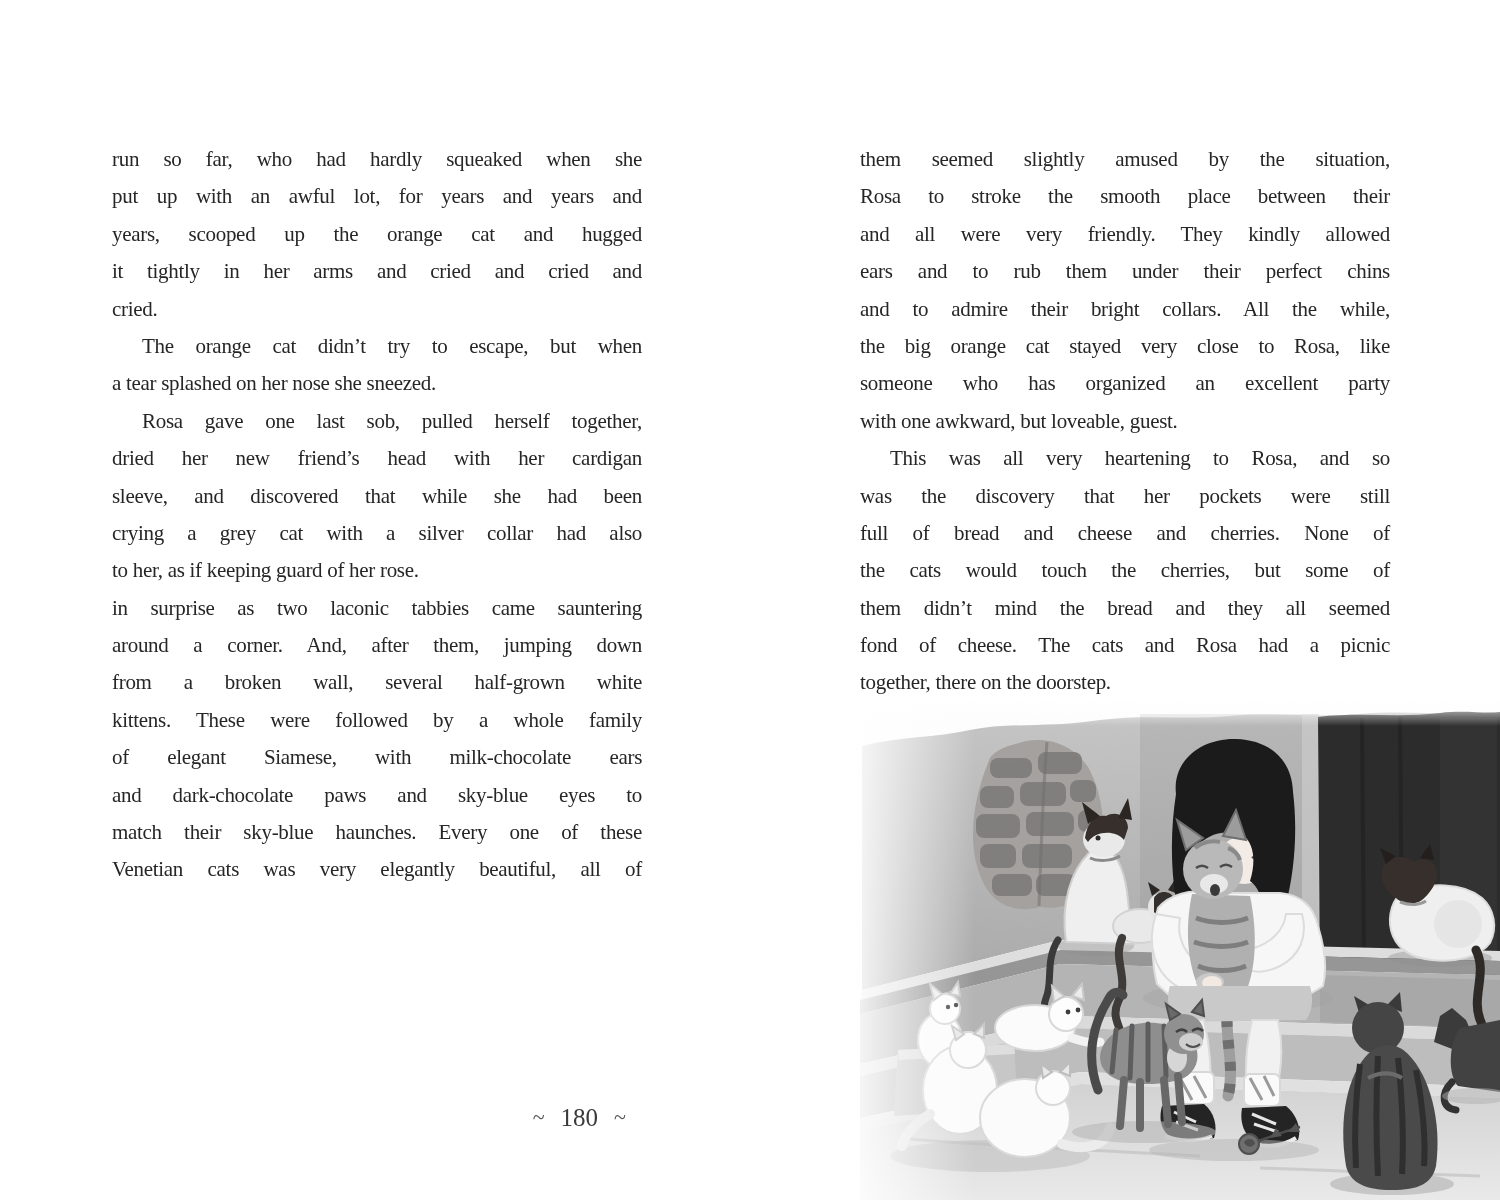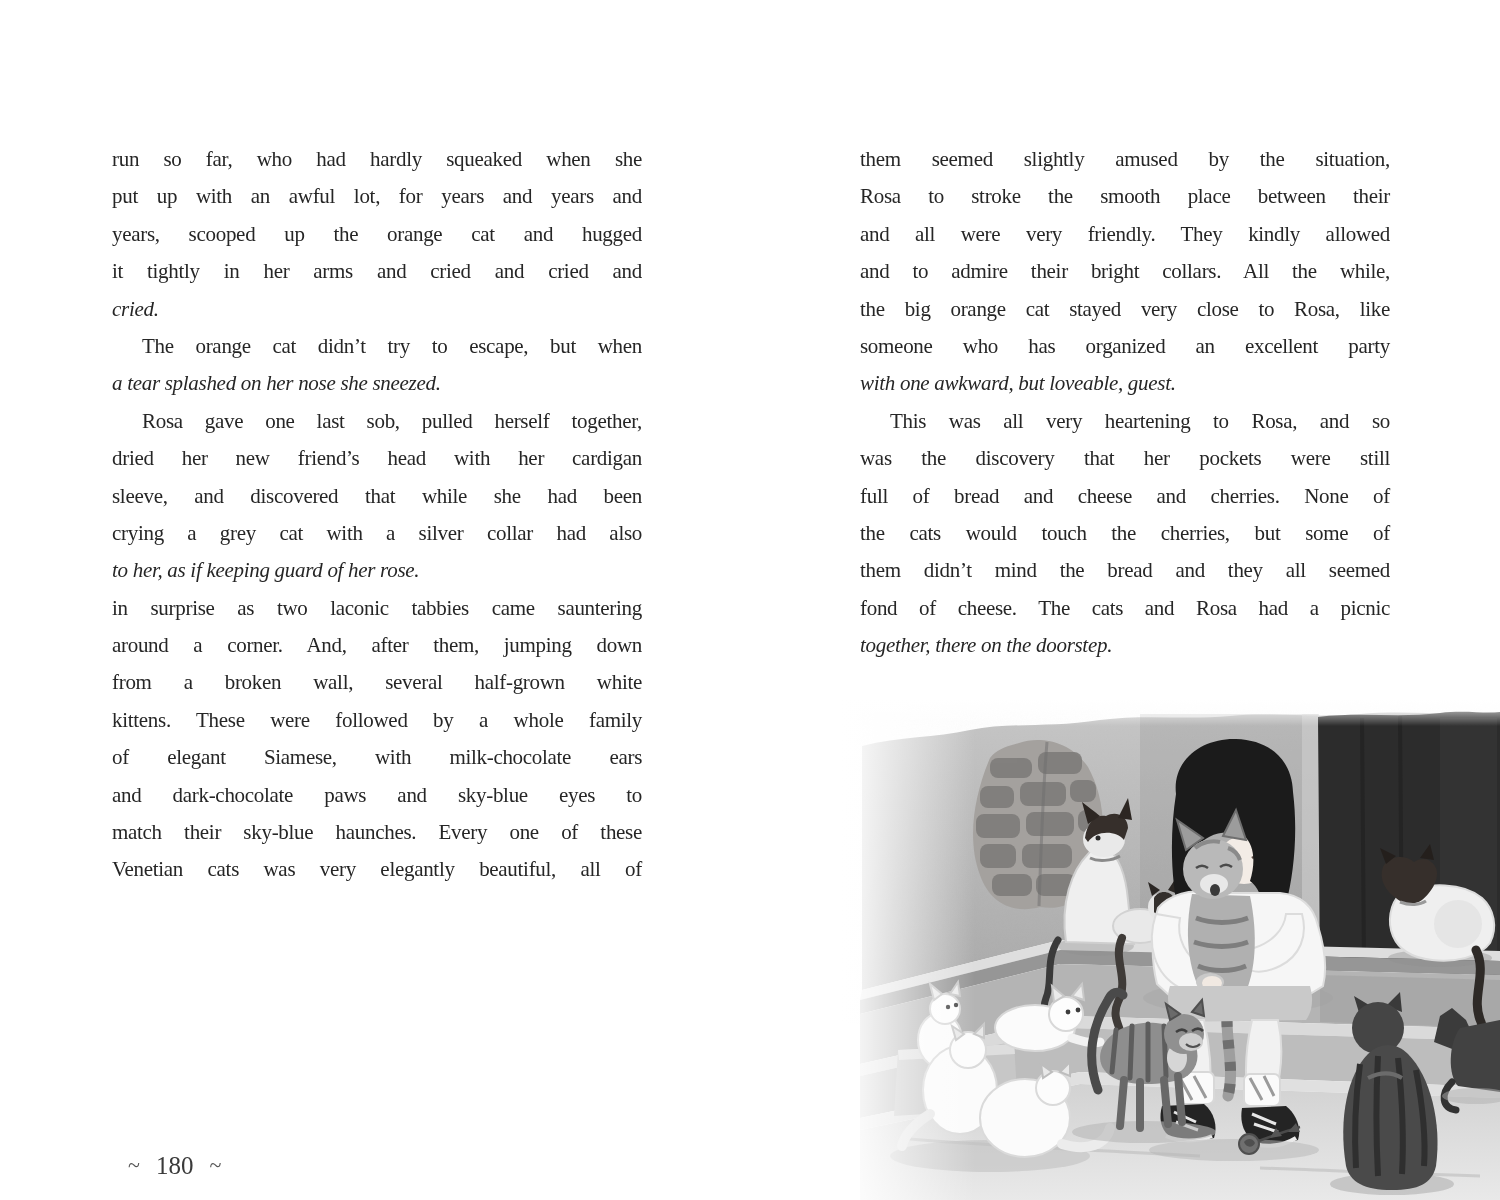--- a/index.html
+++ b/index.html
@@ -5,25 +5,25 @@
   html,body{margin:0;padding:0;background:#ffffff;}
   body{width:1500px;height:1200px;overflow:hidden;position:relative;
        font-family:"Liberation Serif","DejaVu Serif",serif;}
   .spread{position:absolute;left:0;top:0;width:1500px;height:1200px;background:#ffffff;}
   .page-text{position:absolute;width:530px;font-size:21px;line-height:37.4px;
              color:#262626;letter-spacing:-0.3px;}
   #left-text{left:112px;top:141px;}
   #right-text{left:860px;top:141px;}
   .para{margin:0;}
   .line{text-align:justify;text-align-last:justify;height:37.4px;}
-  .line.end{text-align-last:left;font-style:italic;}
+  .line.end{text-align-last:left;}
   .line.indent{padding-left:30px;}
   .it{font-style:italic;}
-  .folio{position:absolute;left:112px;top:1104px;width:530px;text-align:left;
-         font-size:25px;color:#3a3a3a;margin-top:48px;}
+  .folio{position:absolute;left:112px;top:1104px;width:530px;text-align:right;
+         font-size:25px;color:#3a3a3a;}
   .folio .orn{font-size:22px;color:#555;margin:0 16px;position:relative;top:-2px;}
   #illus{position:absolute;left:840px;top:698px;width:660px;height:502px;}
 </style>
 </head>
 <body>
 
 <div class="spread">
 
   <div id="left-text" class="page-text">
       <div class="para">
@@ -58,20 +58,21 @@
 
   <div class="folio">
     <span class="orn">~</span><span>180</span><span class="orn">~</span>
   </div>
 
   <div id="right-text" class="page-text">
       <div class="para">
         <div class="line"><span>them seemed slightly amused by the situation,</span></div>
         <div class="line"><span>Rosa to stroke the smooth place between their</span></div>
         <div class="line"><span>and all were very friendly. They kindly allowed</span></div>
+        <div class="line"><span>ears and to rub them under their perfect chins</span></div>
         <div class="line"><span>and to admire their bright collars. All the while,</span></div>
         <div class="line"><span>the big orange cat stayed very close to Rosa, like</span></div>
         <div class="line"><span>someone who has organized an excellent party</span></div>
         <div class="line end"><span>with one awkward, but loveable, guest.</span></div>
       </div>
       <div class="para">
         <div class="line indent"><span>This was all very heartening to Rosa, and so</span></div>
         <div class="line"><span>was the discovery that her pockets were still</span></div>
         <div class="line"><span>full of bread and cheese and cherries. None of</span></div>
         <div class="line"><span>the cats would touch the cherries, but some of</span></div>

